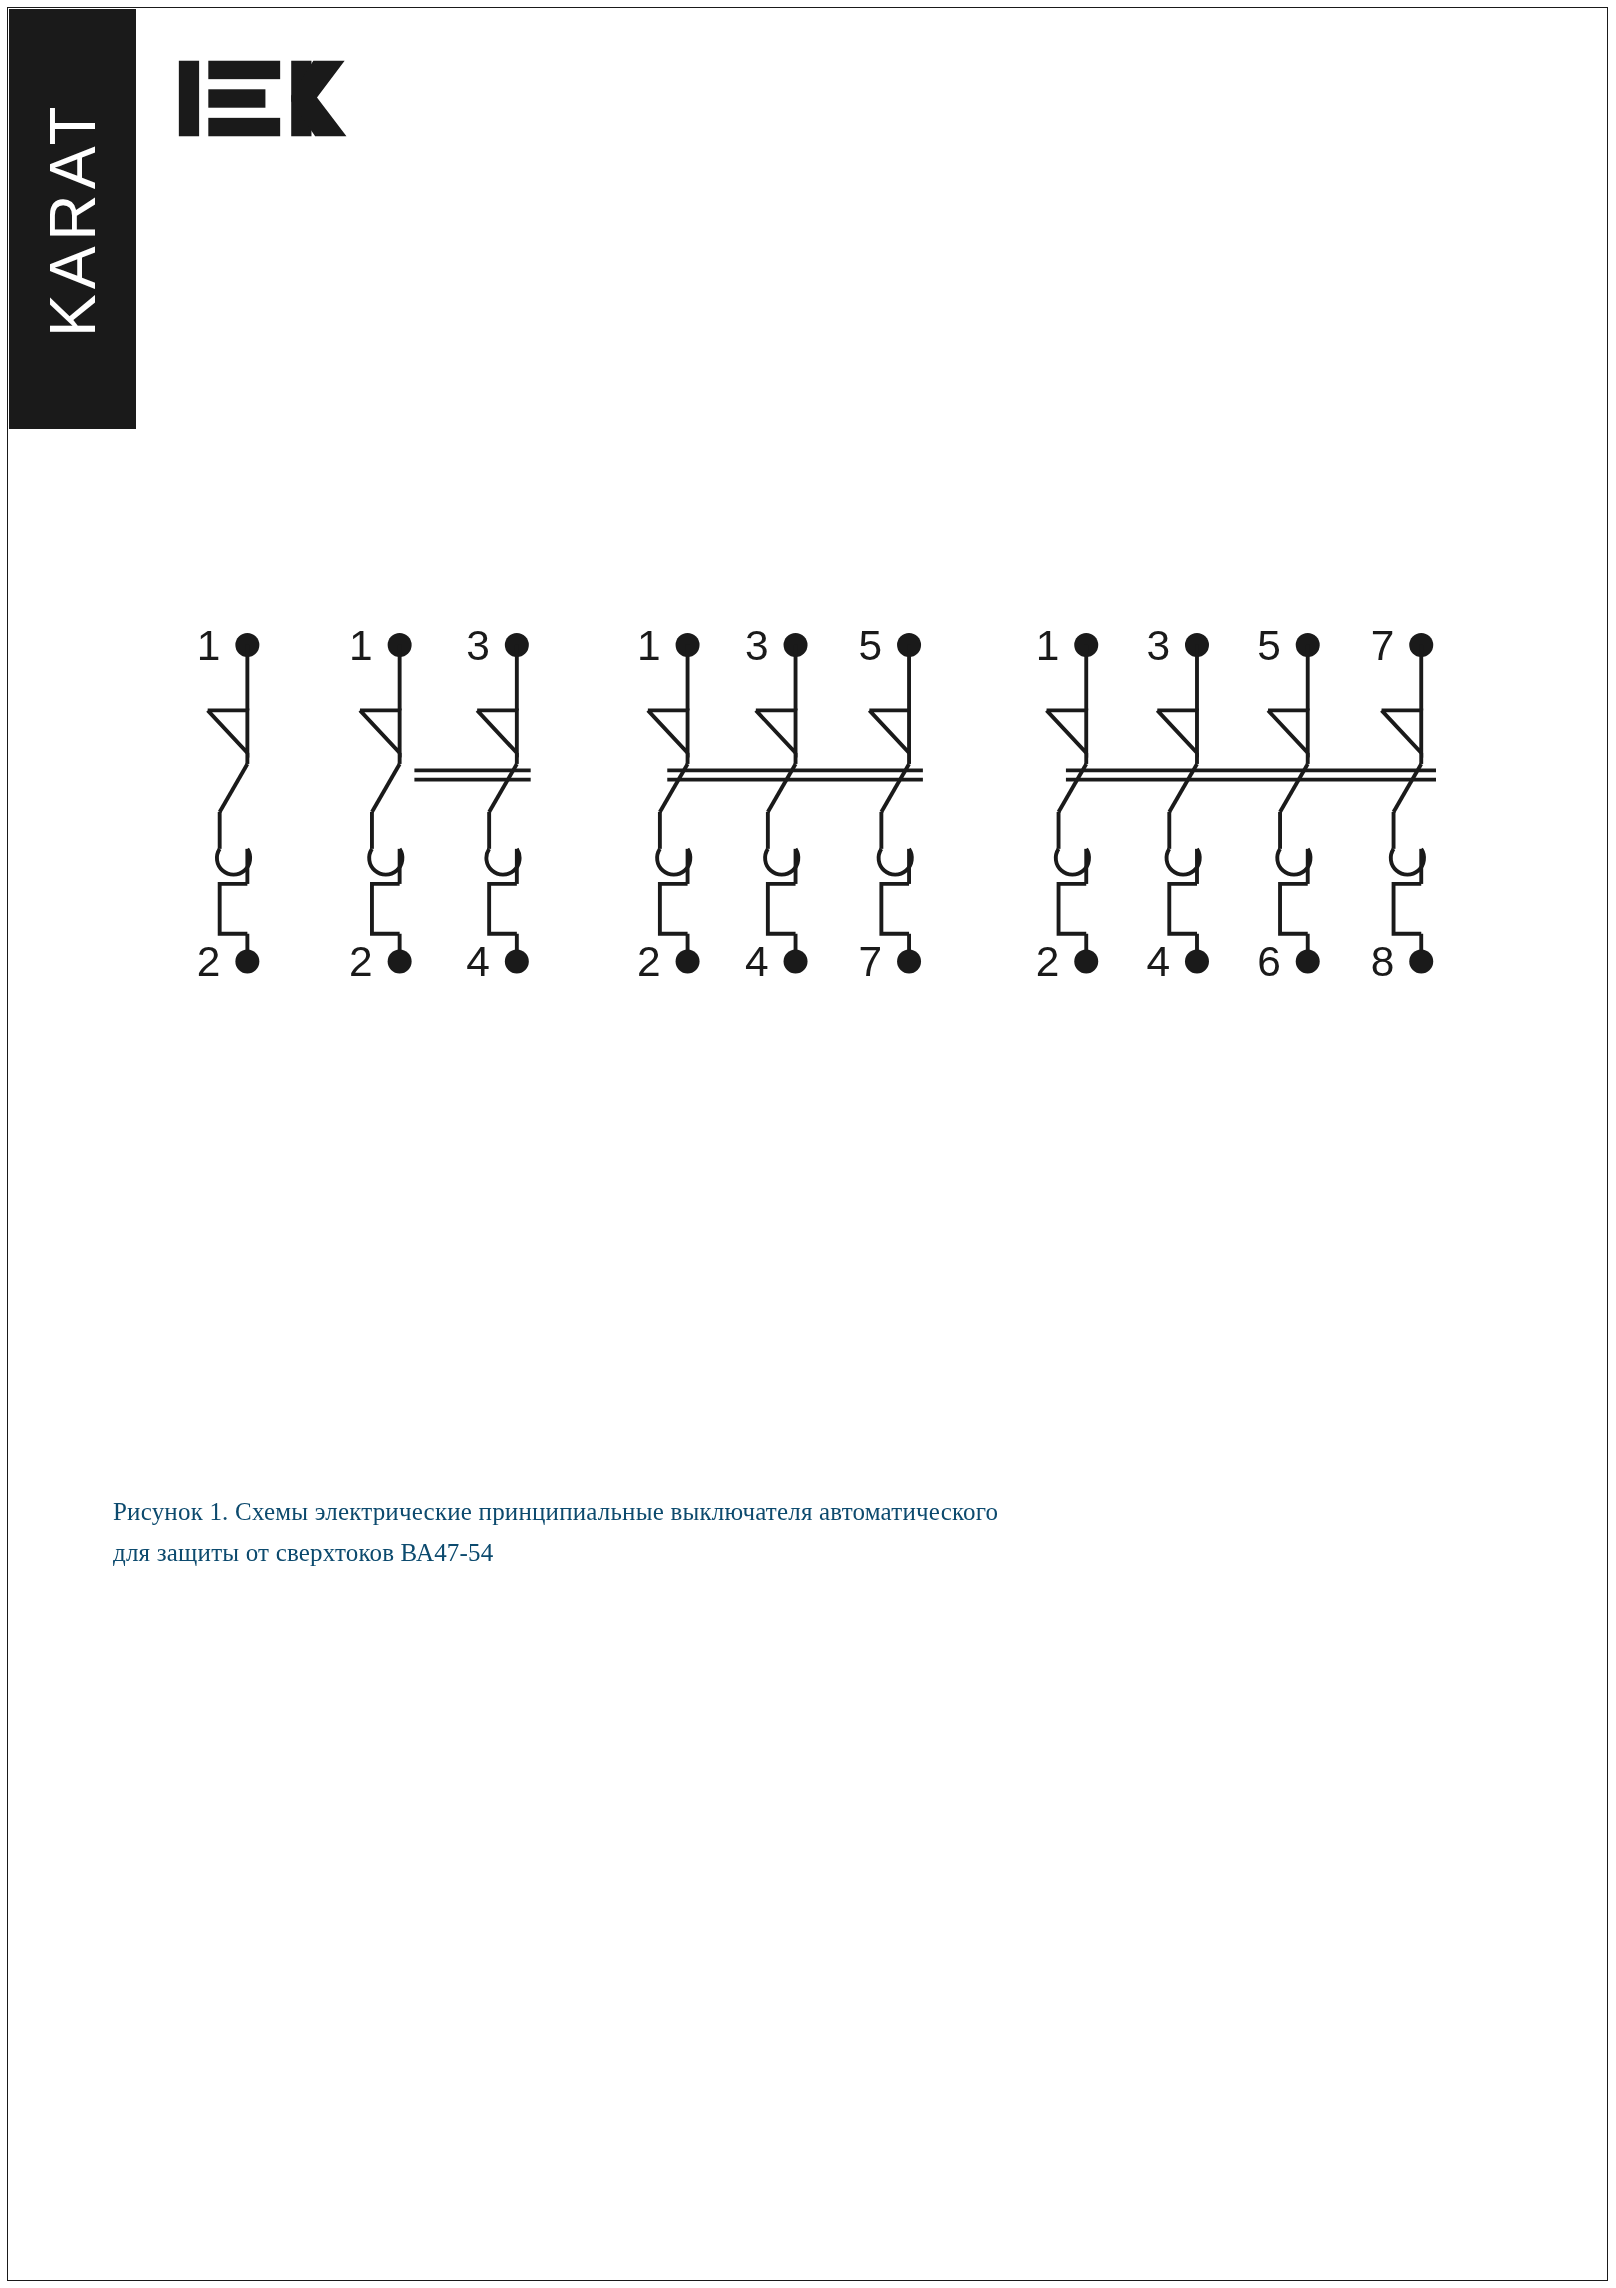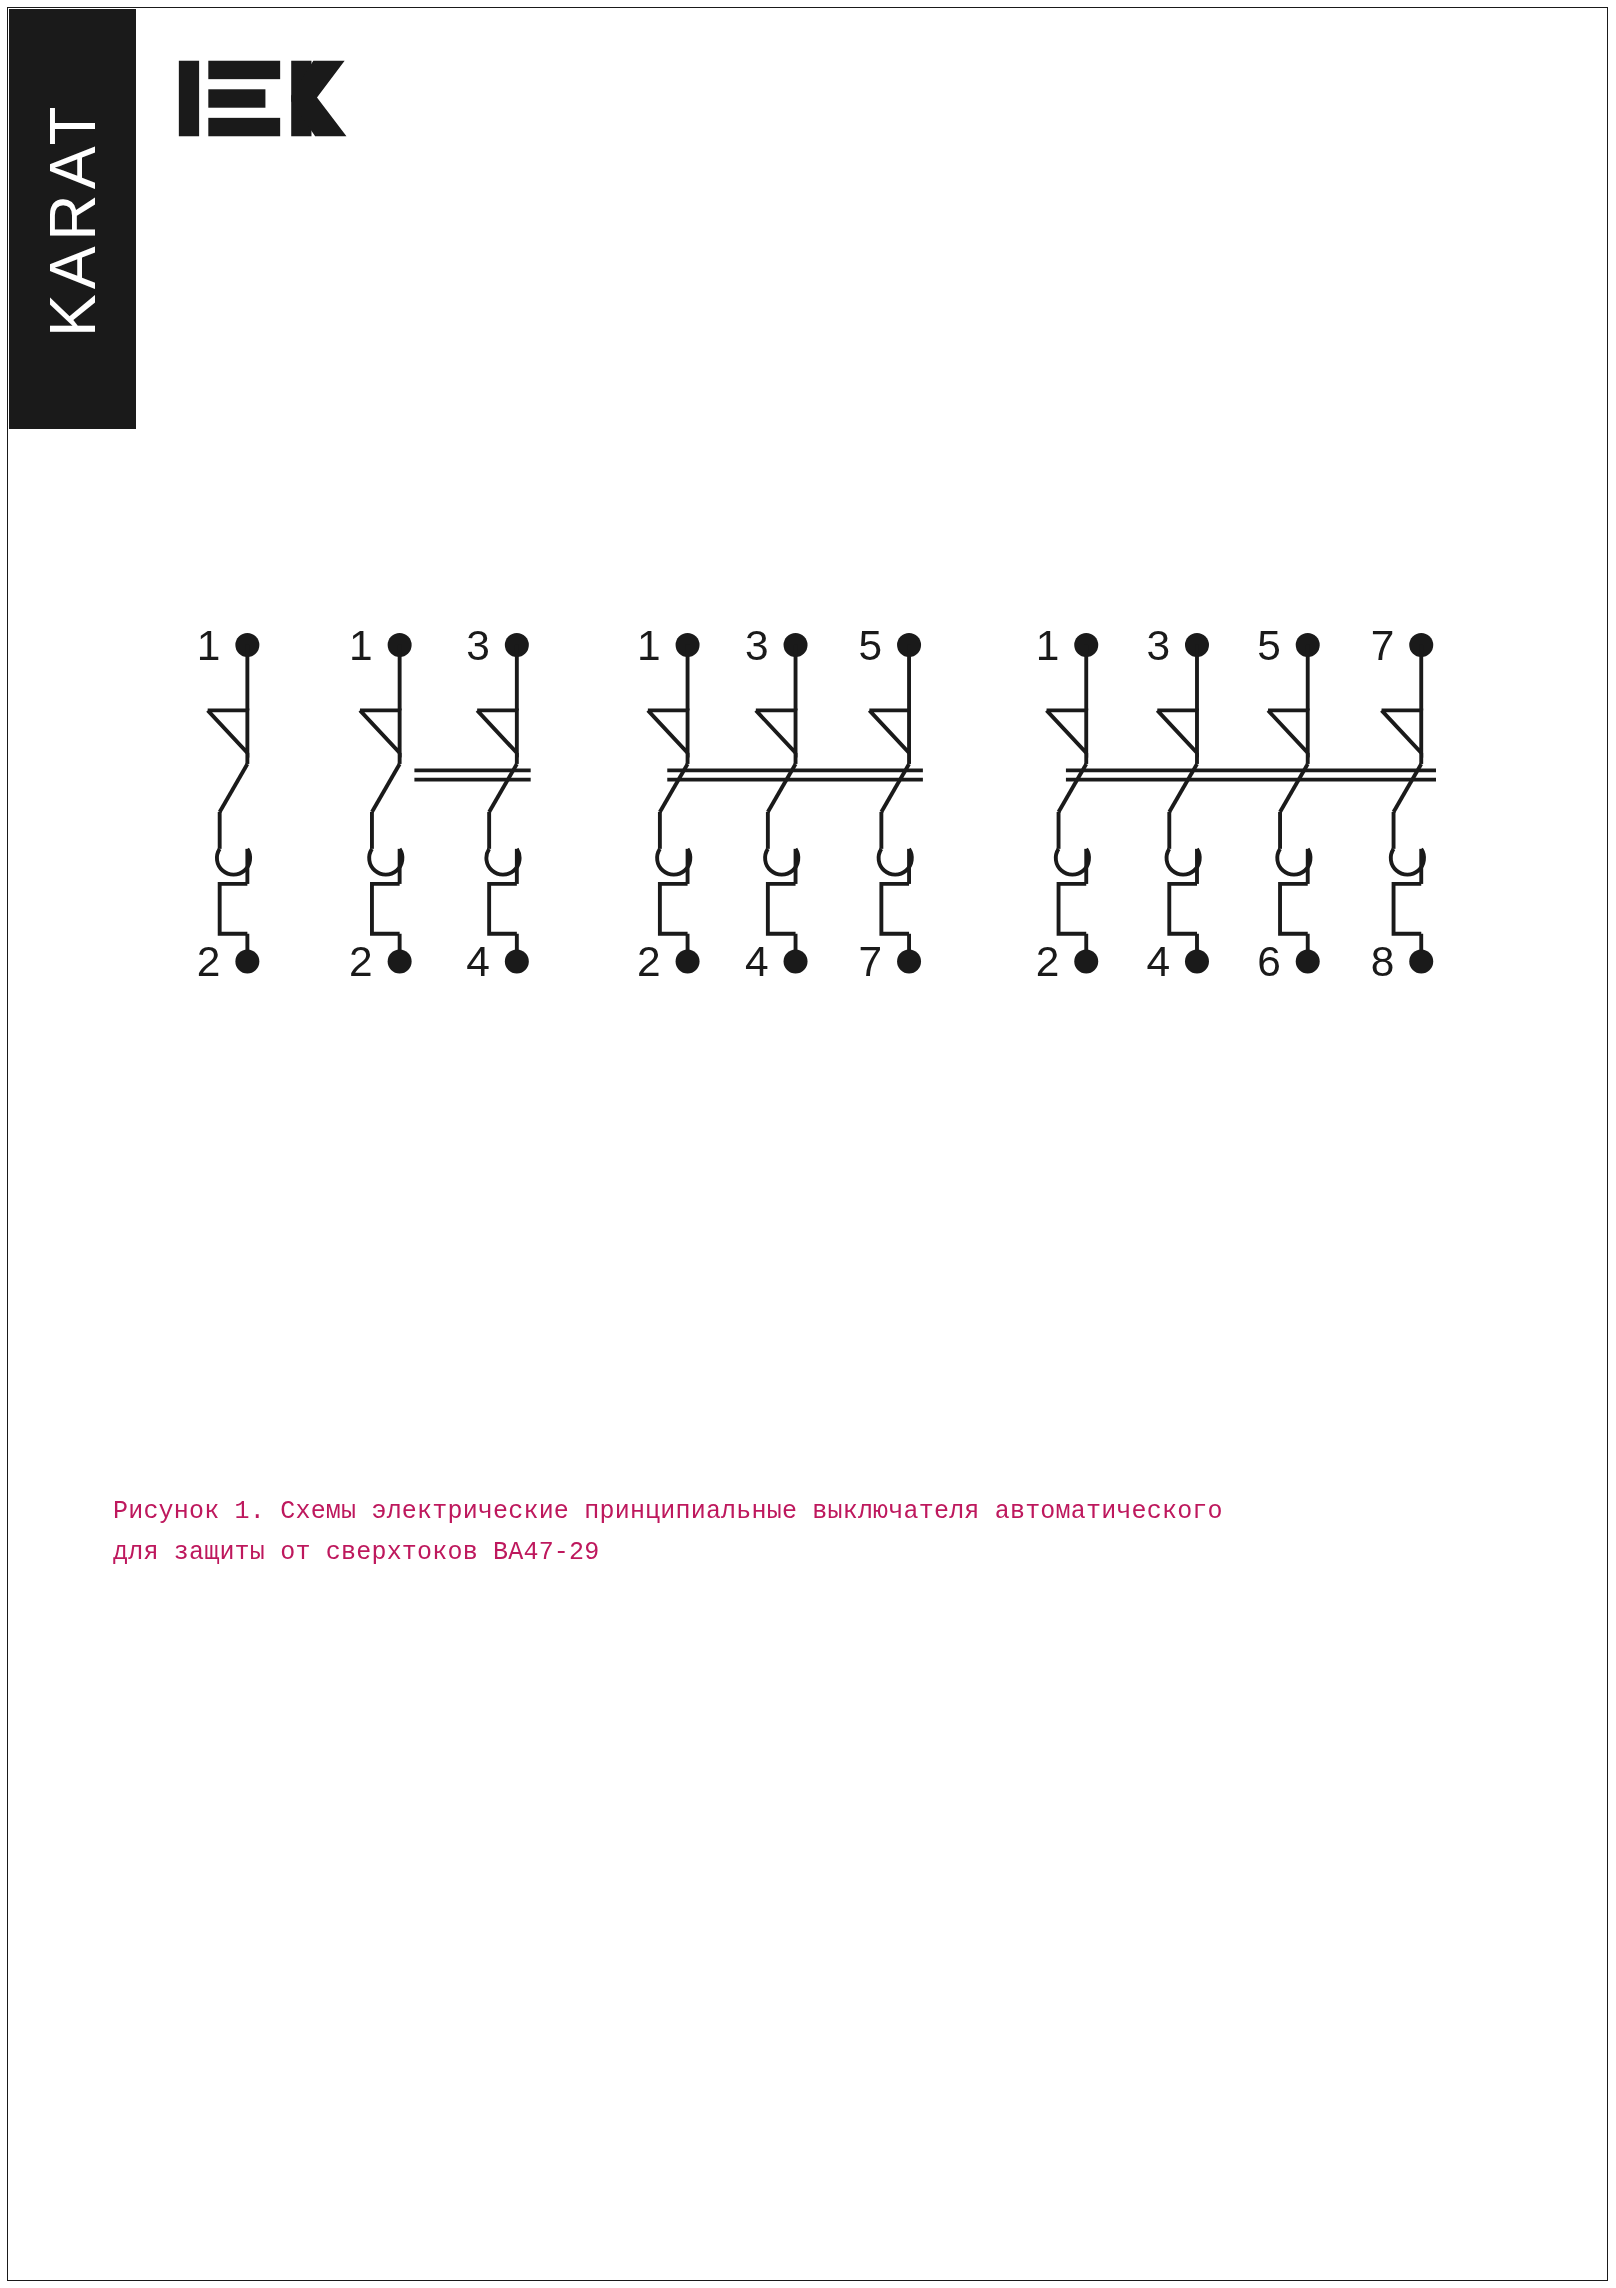--- a/index.html
+++ b/index.html
@@ -68,23 +68,23 @@
     height: 646px;
   }
   
   #caption {
     position: absolute;
     left: 113px;
     top: 1491px;
     width: 1200px;
     font-size: 25px;
     line-height: 41px;
-    color: #be185d;
+    color: #0c4a6e;
     letter-spacing: 0.2px;
-    font-family: Liberation Mono, monospace;
+    font-family: Liberation Serif, serif;
   }
 </style>
 </head>
 <body>
 
 <div id="page">
 
   <div id="page-frame"></div>
 
   <div id="brand-tab">
@@ -269,17 +269,17 @@
         <text x="1135" y="438">2</text>
         <text x="1255" y="438">4</text>
         <text x="1375" y="438">6</text>
         <text x="1498" y="438">8</text>
       </g>
     </svg>
   </div>
 
   <div id="caption">
     <div>Рисунок 1. Схемы электрические принципиальные выключателя автоматического</div>
-    <div>для защиты от сверхтоков ВА47-29</div>
+    <div>для защиты от сверхтоков ВА47-54</div>
   </div>
 
 </div>
 
 
 </body></html>

